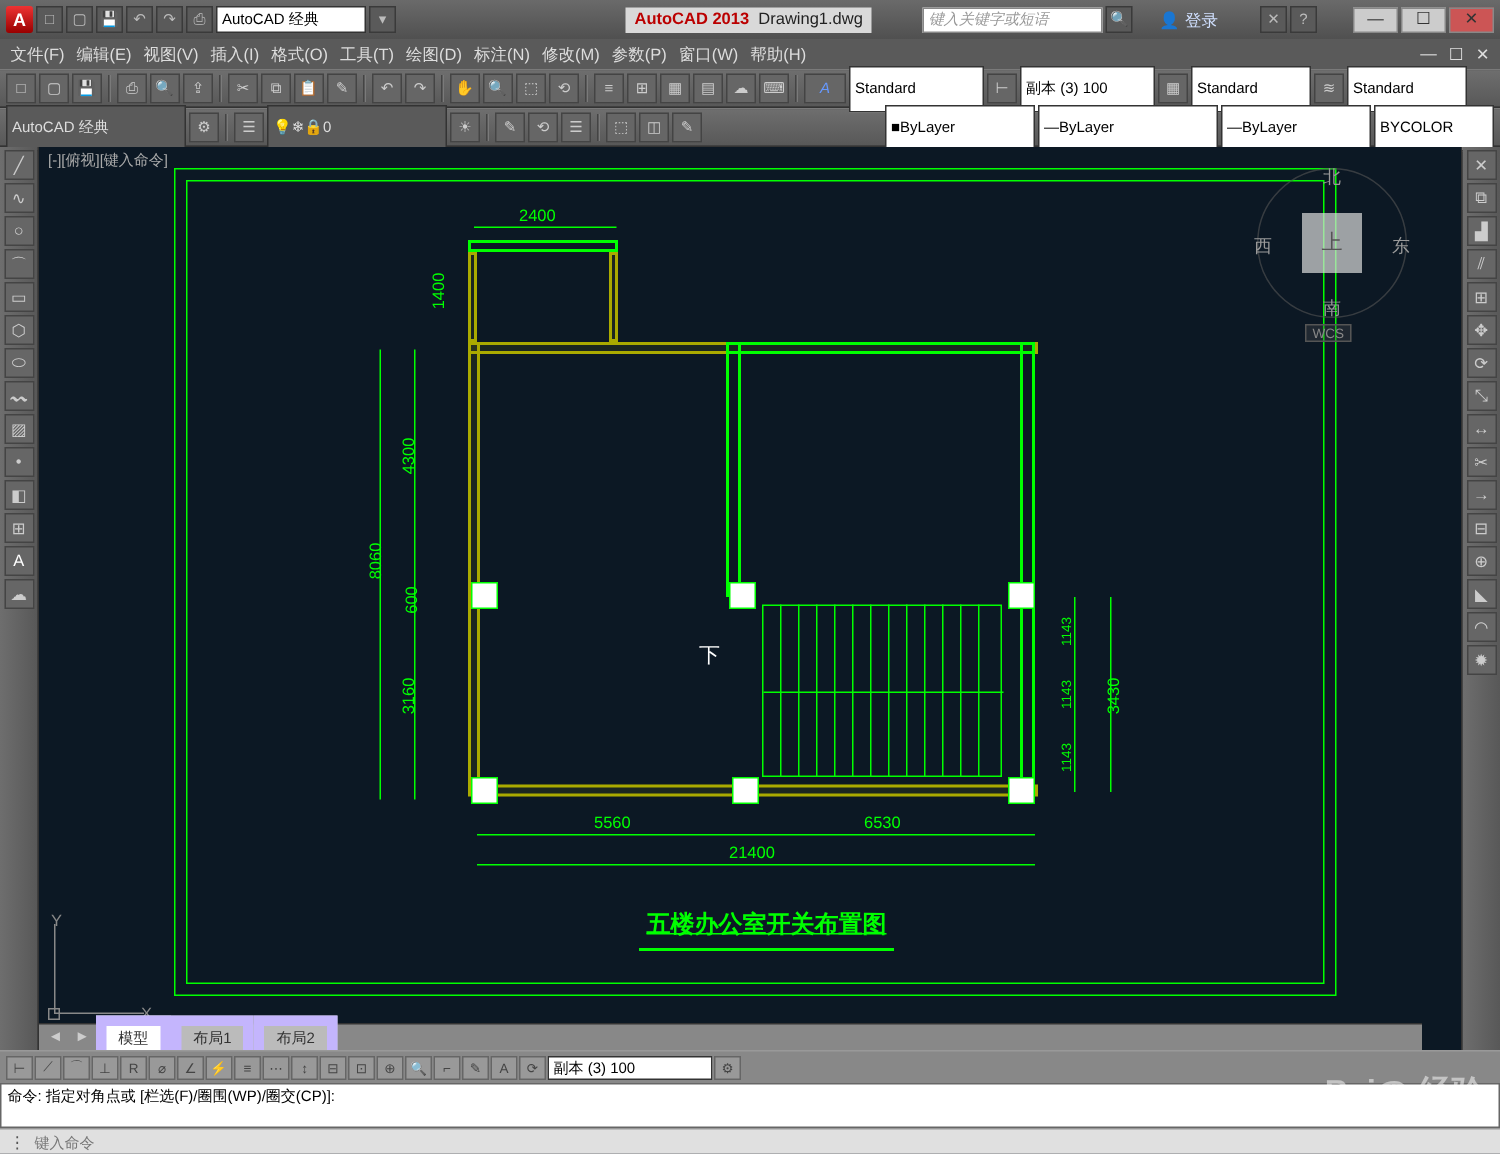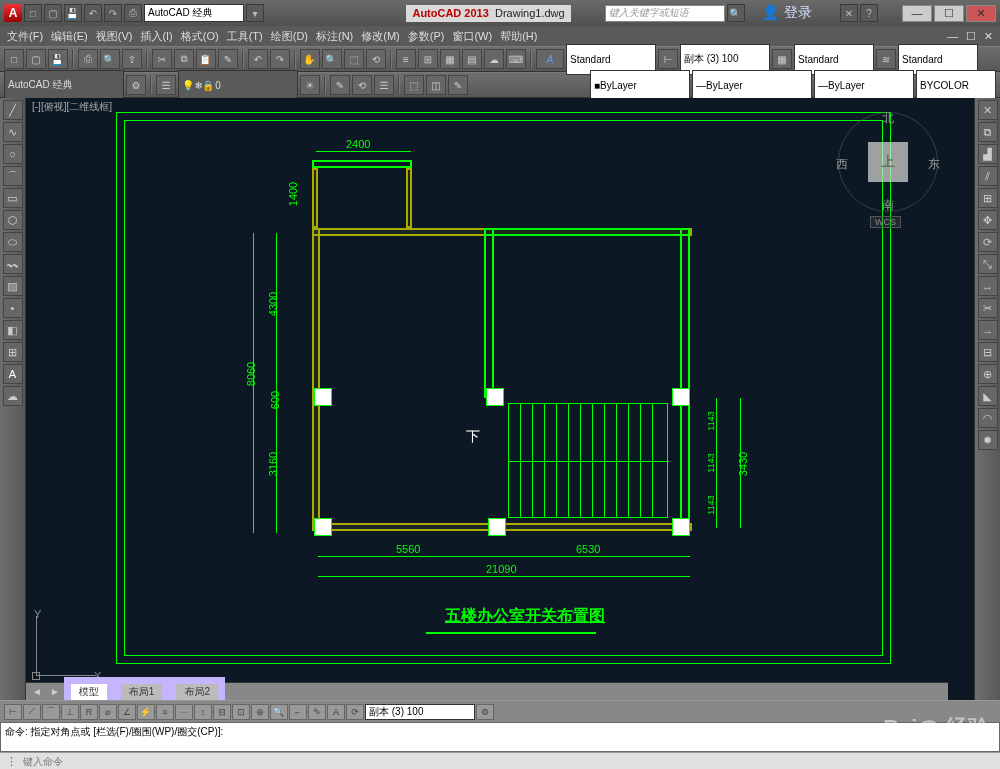--- a/index.html
+++ b/index.html
@@ -6,21 +6,21 @@
 body { width: 1000px; height: 769px; background: #444; color: #ccc; font-size: 11px; overflow: hidden; position: relative; }
 
 .titlebar { height: 26px; background: linear-gradient(#6a6a6a,#505050); display: flex; align-items: center; padding: 0 4px; gap: 2px; }
 .titlebar .logo { width: 18px; height: 18px; background: linear-gradient(#e33,#900); border-radius: 2px; display:flex;align-items:center;justify-content:center;color:#fff;font-weight:bold;font-size:12px;}
 .titlebar .qatool { width: 18px; height: 18px; background:#5a5a5a; border:1px solid #3a3a3a; display:flex;align-items:center;justify-content:center;color:#bbb;font-size:10px;}
 .titlebar .ws { width:100px; height:18px; background:#fff; border:1px solid #333;font-size:10px;color:#000;display:flex;align-items:center;padding:0 3px;}
 .titlebar .spacer { flex:1; }
 .titlebar .title { color:#222; font-size:11px; padding:0 6px; background:#d9d9d9; height:17px; display:flex;align-items:center;}
 .titlebar .title .an { color:#b00; font-weight:bold;}
 .titlebar .search { width:120px; height:17px; background:#fff; border:1px solid #888;color:#999;font-size:10px;font-style:italic;display:flex;align-items:center;padding:0 3px;}
-.titlebar .login { color:#d0e0ff; font-size:14px; padding:0 4px;}
+.titlebar .login { color:#d0e0ff; font-size:11px; padding:0 4px;}
 .titlebar .winbtn { width: 30px; height:17px; background:#ccc; border:1px solid #888;text-align:center;line-height:15px;color:#333;}
 .titlebar .winbtn.close{background:#c55;}
 
 .menubar { height: 20px; background:#5a5a5a; display:flex; align-items:center; padding:0 4px; gap:2px; color:#ddd; font-size:11px;}
 .menubar .mitem { padding:0 3px; cursor:default; }
 
 .toolbar1,.toolbar2 { height: 26px; background:linear-gradient(#6e6e6e,#585858); border-top:1px solid #7a7a7a;border-bottom:1px solid #333; display:flex; align-items:center; padding:0 4px; gap:2px;}
 .tbtn { width:20px; height:20px; background:#666; border:1px solid #444; display:flex;align-items:center;justify-content:center;color:#ccc;font-size:10px;}
 .tbtn.big{width:28px;}
 .tsep{width:2px;height:18px;border-left:1px solid #444;border-right:1px solid #7a7a7a;margin:0 2px;}
@@ -185,21 +185,21 @@
     <div class="vbtn">〰</div>
     <div class="vbtn">▨</div>
     <div class="vbtn">•</div>
     <div class="vbtn">◧</div>
     <div class="vbtn">⊞</div>
     <div class="vbtn" style="color:#fff">A</div>
     <div class="vbtn">☁</div>
   </div>
 
   <div class="canvas-wrap">
-    <div class="canvas-header">[-][俯视][二维线框]</div>
+    <div class="canvas-header">[-][俯视][键入命令]</div>
 
     <div class="navcube">
       <div class="ring"></div>
       <div class="face">上</div>
       <div class="dir" style="top:-2px;left:44px">北</div>
       <div class="dir" style="top:44px;left:-2px">西</div>
       <div class="dir" style="top:44px;right:-2px">东</div>
       <div class="dir" style="bottom:-2px;left:44px">南</div>
       <div class="wcs">WCS</div>
     </div>
@@ -251,32 +251,32 @@
       <div class="dim" style="top:90px;left:255px;transform:rotate(-90deg)">1400</div>
       <div class="dim" style="top:200px;left:235px;transform:rotate(-90deg)">4300</div>
       <div class="dim" style="top:270px;left:213px;transform:rotate(-90deg)">8060</div>
       <div class="dim" style="top:296px;left:240px;transform:rotate(-90deg)">600</div>
       <div class="dim" style="top:360px;left:235px;transform:rotate(-90deg)">3160</div>
       <div class="dim-line" style="top:135px;left:227px;width:1px;height:300px"></div>
       <div class="dim-line" style="top:135px;left:250px;width:1px;height:300px"></div>
 
       <div class="dim" style="top:445px;left:370px">5560</div>
       <div class="dim" style="top:445px;left:550px">6530</div>
-      <div class="dim" style="top:465px;left:460px">21090</div>
+      <div class="dim" style="top:465px;left:460px">21400</div>
       <div class="dim-line" style="top:458px;left:292px;width:372px;height:1px"></div>
       <div class="dim-line" style="top:478px;left:292px;width:372px;height:1px"></div>
 
       <div class="dim" style="top:360px;left:705px;transform:rotate(-90deg)">3430</div>
       <div class="dim" style="top:318px;left:675px;transform:rotate(-90deg);font-size:9px">1143</div>
       <div class="dim" style="top:360px;left:675px;transform:rotate(-90deg);font-size:9px">1143</div>
       <div class="dim" style="top:402px;left:675px;transform:rotate(-90deg);font-size:9px">1143</div>
       <div class="dim-line" style="top:300px;left:690px;width:1px;height:130px"></div>
       <div class="dim-line" style="top:300px;left:714px;width:1px;height:130px"></div>
 
-      <div class="title-text" style="top:508px;left:419px">五楼办公室开关布置图</div>
+      <div class="title-text" style="top:508px;left:405px">五楼办公室开关布置图</div>
       <div class="dim-line" style="top:534px;left:400px;width:170px;height:2px"></div>
     </div>
 
     <div class="ucs">
       <div class="ax" style="bottom:0;left:0;width:60px;height:1px;background:#888"></div>
       <div class="ax" style="bottom:0;left:0;width:1px;height:60px;background:#888"></div>
       <div class="ax" style="bottom:-6px;left:58px">X</div>
       <div class="ax" style="bottom:56px;left:-2px">Y</div>
       <div class="ax" style="bottom:-4px;left:-4px;width:8px;height:8px;border:1px solid #888"></div>
     </div>

